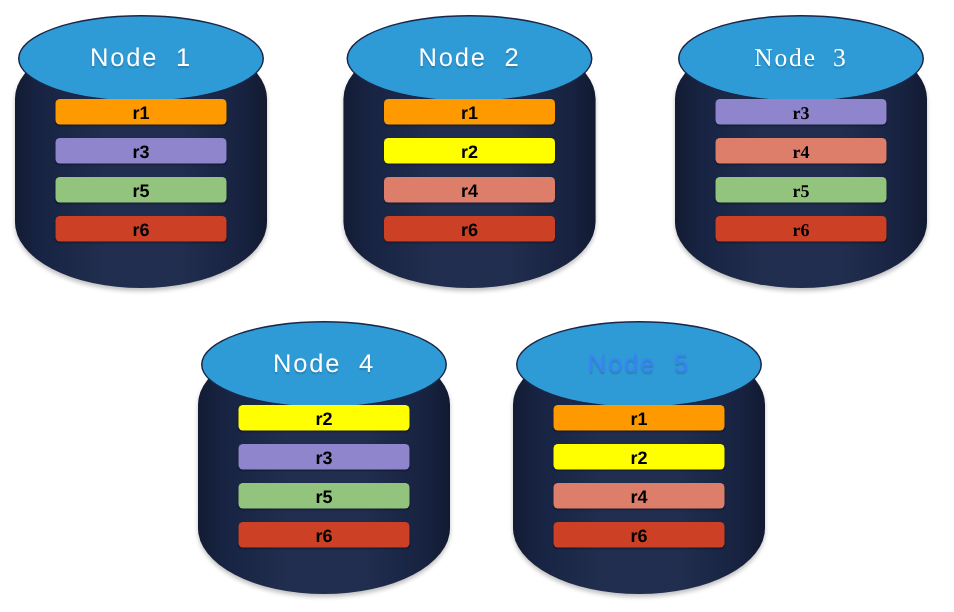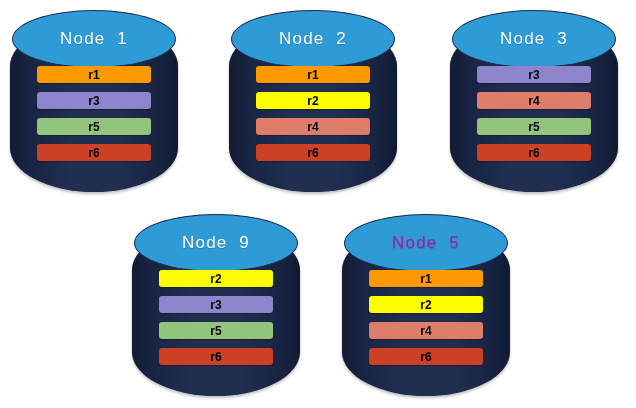--- a/index.html
+++ b/index.html
@@ -129,49 +129,49 @@
       <div class="cyl-shade"></div>
       <div class="cyl-top" style="background: rgb(47, 155, 214);"></div>
       <div class="node-label" style="color: rgb(255, 255, 255); text-align: center;">Node  2</div>
       <div class="bars">
         <div class="bar" style="background: rgb(255, 153, 0); color: rgb(0, 0, 0);">r1</div>
         <div class="bar" style="background: rgb(255, 255, 0); color: rgb(0, 0, 0);">r2</div>
         <div class="bar" style="background: rgb(221, 126, 107); color: rgb(0, 0, 0);">r4</div>
         <div class="bar" style="background: rgb(204, 65, 37); color: rgb(0, 0, 0);">r6</div>
       </div>
     </div>
-    <div class="node" style="left: 450px; top: 4px;">
+    <div class="node" style="left: 450px; top: 4px; font-family: Liberation Serif, serif;">
       <div class="cyl-body" style="background: rgb(26, 39, 73);"></div>
       <div class="cyl-shade"></div>
       <div class="cyl-top" style="background: rgb(47, 155, 214);"></div>
       <div class="node-label" style="color: rgb(255, 255, 255);">Node  3</div>
       <div class="bars">
         <div class="bar" style="background: rgb(142, 133, 204); color: rgb(0, 0, 0);">r3</div>
         <div class="bar" style="background: rgb(221, 126, 107); color: rgb(0, 0, 0);">r4</div>
         <div class="bar" style="background: rgb(146, 196, 125); color: rgb(0, 0, 0);">r5</div>
         <div class="bar" style="background: rgb(204, 65, 37); color: rgb(0, 0, 0);">r6</div>
       </div>
     </div>
     <div class="node" style="left: 132px; top: 208px;">
       <div class="cyl-body" style="background: rgb(26, 39, 73);"></div>
       <div class="cyl-shade"></div>
       <div class="cyl-top" style="background: rgb(47, 155, 214);"></div>
-      <div class="node-label" style="color: rgb(255, 255, 255);">Node  9</div>
+      <div class="node-label" style="color: rgb(255, 255, 255);">Node  4</div>
       <div class="bars">
         <div class="bar" style="background: rgb(255, 255, 0); color: rgb(0, 0, 0);">r2</div>
         <div class="bar" style="background: rgb(142, 133, 204); color: rgb(0, 0, 0);">r3</div>
         <div class="bar" style="background: rgb(146, 196, 125); color: rgb(0, 0, 0);">r5</div>
         <div class="bar" style="background: rgb(204, 65, 37); color: rgb(0, 0, 0);">r6</div>
       </div>
     </div>
     <div class="node" style="left: 342px; top: 208px;">
       <div class="cyl-body" style="background: rgb(26, 39, 73);"></div>
       <div class="cyl-shade"></div>
       <div class="cyl-top" style="background: rgb(47, 155, 214);"></div>
-      <div class="node-label" style="color: #a21caf;">Node  5</div>
+      <div class="node-label" style="color: #3b82f6;">Node  5</div>
       <div class="bars">
         <div class="bar" style="background: rgb(255, 153, 0); color: rgb(0, 0, 0);">r1</div>
         <div class="bar" style="background: rgb(255, 255, 0); color: rgb(0, 0, 0);">r2</div>
         <div class="bar" style="background: rgb(221, 126, 107); color: rgb(0, 0, 0);">r4</div>
         <div class="bar" style="background: rgb(204, 65, 37); color: rgb(0, 0, 0);">r6</div>
       </div>
     </div>
   </div>
 
 </body></html>

